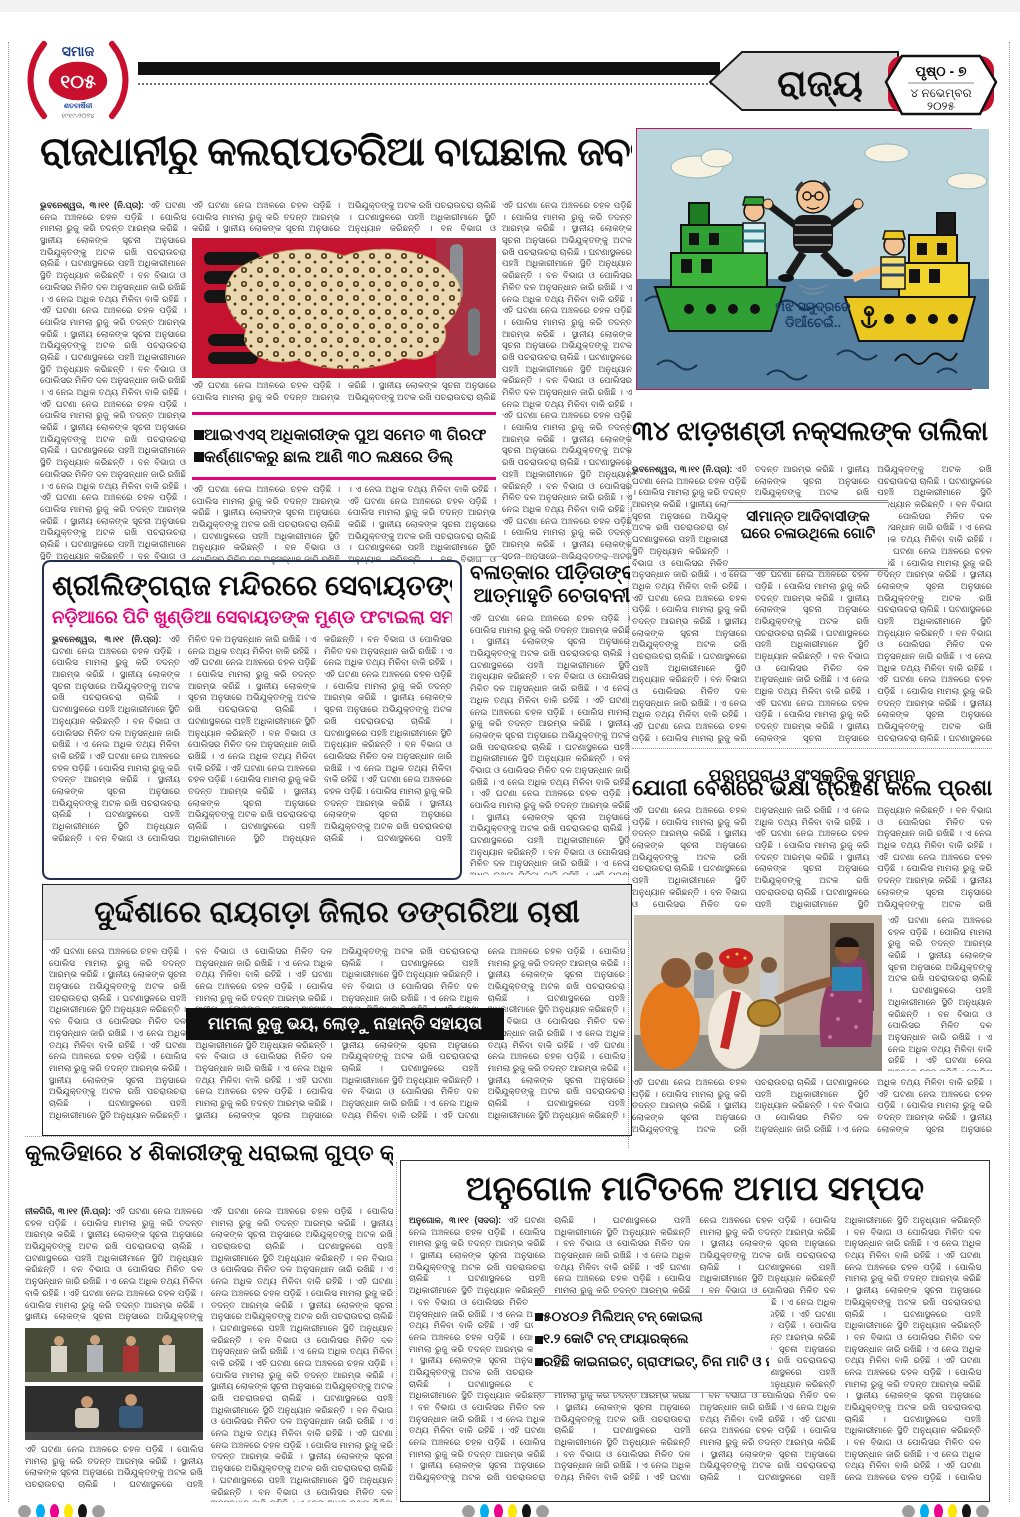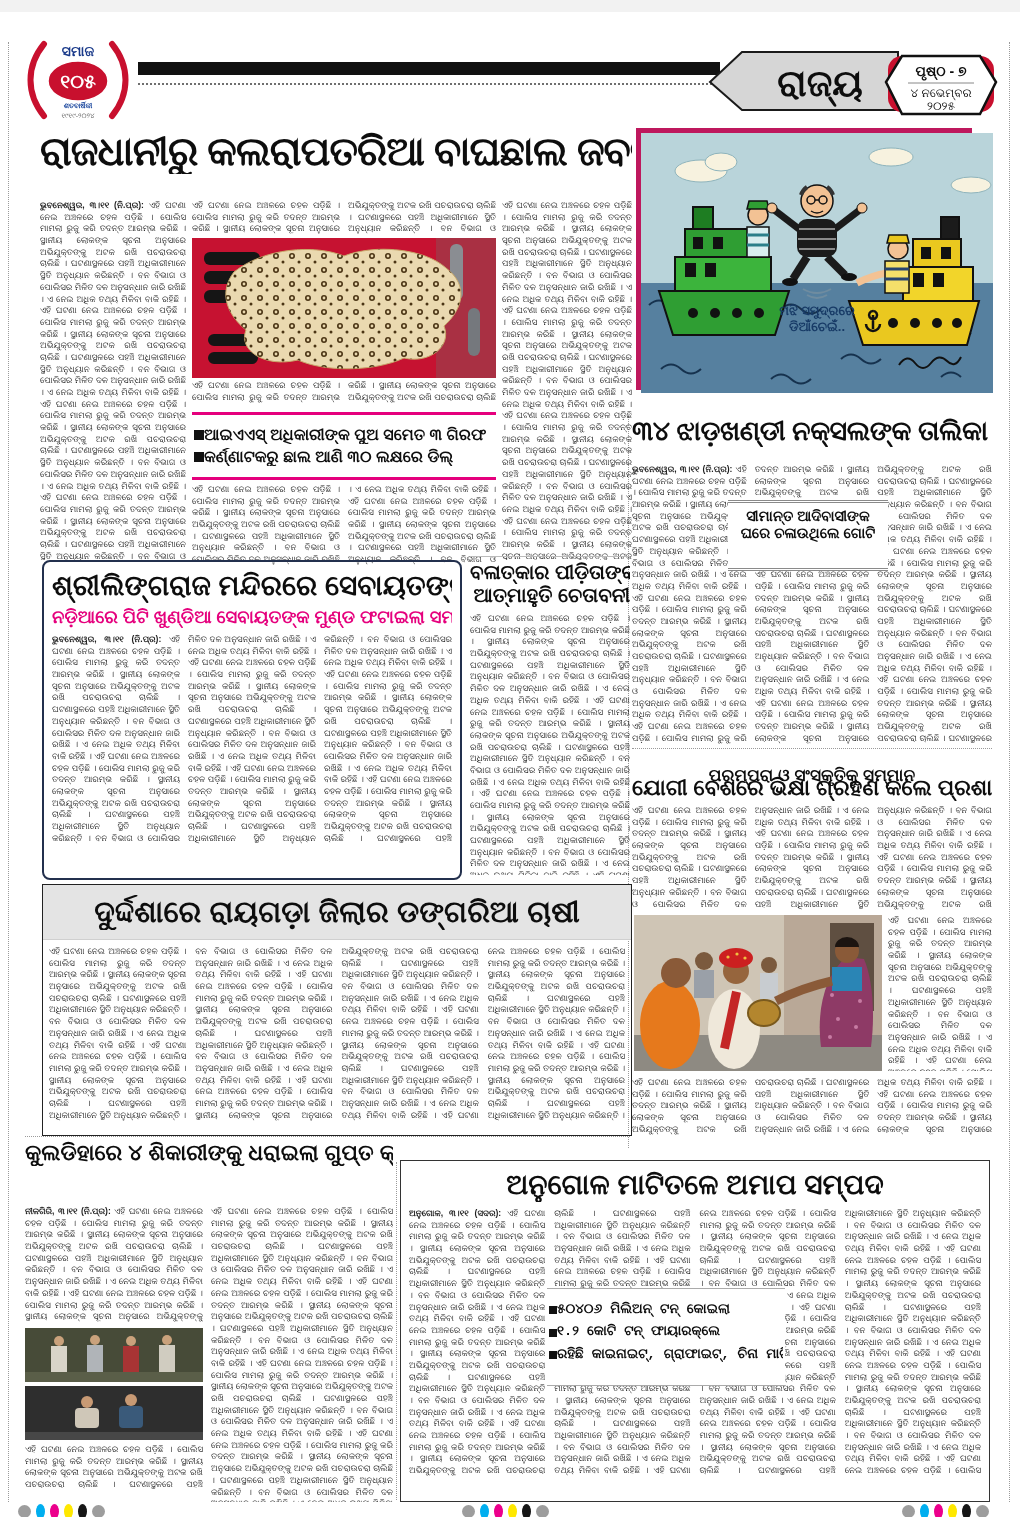--- a/index.html
+++ b/index.html
@@ -22,21 +22,21 @@
   
   #art-leopard{left:40px;top:116px;width:592px;height:434px;}
   #leopard-headline{left:0;top:0;width:592px;font-size:40px;line-height:1.15;letter-spacing:-1px;}
   .mcol{position:absolute;top:72px;height:360px;}
   
   .bullet-strip{border-top:3px solid #e5007d;border-bottom:3px solid #e5007d;padding:7px 2px;background:#fff;}
   .bullet-row{display:flex;align-items:center;margin:4px 0;}
   .sq{width:10px;height:10px;background:#111;flex:0 0 auto;}
   .bullet-row span{font-weight:bold;font-size:16px;color:#0d0d0d;white-space:nowrap;overflow:hidden;}
   
-  #cartoon-box{left:636px;top:116px;width:336px;height:262px;border:5px solid #be185d;box-sizing:border-box;background:#22c55e;}
+  #cartoon-box{left:636px;top:116px;width:336px;height:262px;border:1px solid #be185d;box-sizing:border-box;background:#22c55e;}
   #cartoon-caption{left:636px;top:382px;width:354px;font-size:16px;}
   
   #art-naxal{left:632px;top:404px;width:360px;height:332px;}
   #naxal-headline{left:0;top:0;width:360px;font-size:27px;letter-spacing:-0.5px;}
   #naxal-body{left:0;top:48px;width:360px;height:282px;position:absolute;}
   #naxal-inset{left:96px;top:84px;width:160px;height:71px;background:#fff;border-top:3px double #8a8a8a;border-bottom:3px double #8a8a8a;padding:5px 2px;box-sizing:border-box;}
   #naxal-inset div{font-weight:bold;font-size:14.5px;text-align:center;color:#0d0d0d;white-space:nowrap;overflow:hidden;}
   
   #art-lingaraj{left:42px;top:548px;width:420px;height:320px;border:2px solid #23304d;border-radius:8px;box-sizing:border-box;padding:8px;}
   #lingaraj-headline{font-size:28px;}
@@ -57,23 +57,23 @@
   #dongria-strip span{color:#fff;font-weight:bold;font-size:17px;white-space:nowrap;}
   
   #art-kuldiha{left:25px;top:1128px;width:368px;height:362px;}
   #kuldiha-headline{left:0;top:0;width:368px;font-size:22px;}
   #kuldiha-subhead{left:0;top:32px;width:368px;font-size:19px;}
   #kuldiha-c1{left:0;top:66px;width:178px;height:296px;}
   #kuldiha-c2{left:186px;top:66px;width:182px;height:296px;}
   .kphoto{margin:4px 0;display:block;}
   
   #art-anugol{left:400px;top:1148px;width:590px;height:342px;border:1px solid #333;box-sizing:border-box;padding:8px;}
-  #anugol-headline{font-size:28px;}
+  #anugol-headline{font-size:34px;}
   #anugol-body{position:relative;margin-top:6px;height:272px;}
-  #anugol-bullets{left:138px;top:80px;width:238px;height:98px;background:#fff;border-top:1px solid #aaa;border-bottom:1px solid #aaa;padding:8px 2px;box-sizing:border-box;font-family:Liberation Mono, monospace;}
+  #anugol-bullets{left:124px;top:80px;width:238px;height:98px;background:#fff;border-top:1px solid #aaa;border-bottom:1px solid #aaa;padding:8px 2px;box-sizing:border-box;}
   #anugol-bullets .bullet-row span{font-size:13.5px;}
   #anugol-bullets .sq{width:8px;height:8px;}
   
   .regmarks{position:absolute;top:1492px;display:flex;align-items:center;gap:5px;}
   .dotg{width:13px;height:13px;border-radius:50%;background:#9d9d9d;}
   .oval{width:9px;height:15px;border-radius:50%;}
   .oc{background:#00aeef}.om{background:#ec008c}.oy{background:#ffe800}.ok{background:#161616}
 </style>
 </head>
 <body>
@@ -327,20 +327,23 @@
     <div class="abs body" style="left:256px;top:166px;width:104px;height:156px"><span>ଏହି ଘଟଣା ନେଇ ଅଞ୍ଚଳରେ ଚହଳ ପଡ଼ିଛି । ପୋଲିସ ମାମଲା ରୁଜୁ କରି ତଦନ୍ତ ଆରମ୍ଭ କରିଛି । ସ୍ଥାନୀୟ ଲୋକଙ୍କ ସୂଚନା ଅନୁସାରେ ଅଭିଯୁକ୍ତଙ୍କୁ ଅଟକ ରଖି ପଚରାଉଚରା ଚାଲିଛି । ଘଟଣାସ୍ଥଳରେ ପହଞ୍ଚି ଅଧିକାରୀମାନେ ସ୍ଥିତି ଅନୁଧ୍ୟାନ କରିଛନ୍ତି । ବନ ବିଭାଗ ଓ ପୋଲିସର ମିଳିତ ଦଳ ଅନୁସନ୍ଧାନ ଜାରି ରଖିଛି । ଏ ନେଇ ଅଧିକ ତଥ୍ୟ ମିଳିବା ବାକି ରହିଛି । ଏହି ଘଟଣା ନେଇ ଅଞ୍ଚଳରେ ଚହଳ ପଡ଼ିଛି । ପୋଲିସ ମାମଲା ରୁଜୁ କରି ତଦନ୍ତ ଆରମ୍ଭ କରିଛି । ସ୍ଥାନୀୟ ଲୋକଙ୍କ ସୂଚନା ଅନୁସାରେ ଅଭିଯୁକ୍ତଙ୍କୁ ଅଟକ ରଖି ପଚରାଉଚରା ଚାଲିଛି । ଘଟଣାସ୍ଥଳରେ ପହଞ୍ଚି ଅଧିକାରୀମାନେ ସ୍ଥିତି ଅନୁଧ୍ୟାନ କରିଛନ୍ତି । ବନ ବିଭାଗ ଓ ପୋଲିସର ମିଳିତ ଦଳ ଅନୁସନ୍ଧାନ ଜାରି ରଖିଛି । ଏ ନେଇ ଅଧିକ ତଥ୍ୟ ମିଳିବା ବାକି ରହିଛି । </span></div>
     <div class="abs body cols3" style="left:0;top:328px;width:360px;height:70px"><span>ଏହି ଘଟଣା ନେଇ ଅଞ୍ଚଳରେ ଚହଳ ପଡ଼ିଛି । ପୋଲିସ ମାମଲା ରୁଜୁ କରି ତଦନ୍ତ ଆରମ୍ଭ କରିଛି । ସ୍ଥାନୀୟ ଲୋକଙ୍କ ସୂଚନା ଅନୁସାରେ ଅଭିଯୁକ୍ତଙ୍କୁ ଅଟକ ରଖି ପଚରାଉଚରା ଚାଲିଛି । ଘଟଣାସ୍ଥଳରେ ପହଞ୍ଚି ଅଧିକାରୀମାନେ ସ୍ଥିତି ଅନୁଧ୍ୟାନ କରିଛନ୍ତି । ବନ ବିଭାଗ ଓ ପୋଲିସର ମିଳିତ ଦଳ ଅନୁସନ୍ଧାନ ଜାରି ରଖିଛି । ଏ ନେଇ ଅଧିକ ତଥ୍ୟ ମିଳିବା ବାକି ରହିଛି । ଏହି ଘଟଣା ନେଇ ଅଞ୍ଚଳରେ ଚହଳ ପଡ଼ିଛି । ପୋଲିସ ମାମଲା ରୁଜୁ କରି ତଦନ୍ତ ଆରମ୍ଭ କରିଛି । ସ୍ଥାନୀୟ ଲୋକଙ୍କ ସୂଚନା ଅନୁସାରେ ଅଭିଯୁକ୍ତଙ୍କୁ ଅଟକ ରଖି ପଚରାଉଚରା ଚାଲିଛି । ଘଟଣାସ୍ଥଳରେ ପହଞ୍ଚି ଅଧିକାରୀମାନେ ସ୍ଥିତି ଅନୁଧ୍ୟାନ କରିଛନ୍ତି । ବନ ବିଭାଗ ଓ ପୋଲିସର ମିଳିତ ଦଳ ଅନୁସନ୍ଧାନ ଜାରି ରଖିଛି । ଏ ନେଇ ଅଧିକ ତଥ୍ୟ ମିଳିବା ବାକି ରହିଛି । ଏହି ଘଟଣା ନେଇ ଅଞ୍ଚଳରେ ଚହଳ ପଡ଼ିଛି । ପୋଲିସ ମାମଲା ରୁଜୁ କରି ତଦନ୍ତ ଆରମ୍ଭ କରିଛି । ସ୍ଥାନୀୟ ଲୋକଙ୍କ ସୂଚନା ଅନୁସାରେ ଅଭିଯୁକ୍ତଙ୍କୁ ଅଟକ ରଖି ପଚରାଉଚରା ଚାଲିଛି । ଘଟଣାସ୍ଥଳରେ ପହଞ୍ଚି ଅଧିକାରୀମାନେ ସ୍ଥିତି ଅନୁଧ୍ୟାନ କରିଛନ୍ତି । ବନ ବିଭାଗ ଓ ପୋଲିସର ମିଳିତ ଦଳ ଅନୁସନ୍ଧାନ ଜାରି ରଖିଛି । ଏ ନେଇ ଅଧିକ ତଥ୍ୟ ମିଳିବା ବାକି ରହିଛି । </span></div>
   </div>
 
   <div class="abs" id="art-dongria">
     <div id="dongria-headband">
       <span class="hl nowrap" id="dongria-headline">ଦୁର୍ଦ୍ଦଶାରେ ରାୟଗଡ଼ା ଜିଲାର ଡଙ୍ଗରିଆ ଚାଷୀ</span>
     </div>
     <div class="body cols4" id="dongria-body">
       <span>ଏହି ଘଟଣା ନେଇ ଅଞ୍ଚଳରେ ଚହଳ ପଡ଼ିଛି । ପୋଲିସ ମାମଲା ରୁଜୁ କରି ତଦନ୍ତ ଆରମ୍ଭ କରିଛି । ସ୍ଥାନୀୟ ଲୋକଙ୍କ ସୂଚନା ଅନୁସାରେ ଅଭିଯୁକ୍ତଙ୍କୁ ଅଟକ ରଖି ପଚରାଉଚରା ଚାଲିଛି । ଘଟଣାସ୍ଥଳରେ ପହଞ୍ଚି ଅଧିକାରୀମାନେ ସ୍ଥିତି ଅନୁଧ୍ୟାନ କରିଛନ୍ତି । ବନ ବିଭାଗ ଓ ପୋଲିସର ମିଳିତ ଦଳ ଅନୁସନ୍ଧାନ ଜାରି ରଖିଛି । ଏ ନେଇ ଅଧିକ ତଥ୍ୟ ମିଳିବା ବାକି ରହିଛି । ଏହି ଘଟଣା ନେଇ ଅଞ୍ଚଳରେ ଚହଳ ପଡ଼ିଛି । ପୋଲିସ ମାମଲା ରୁଜୁ କରି ତଦନ୍ତ ଆରମ୍ଭ କରିଛି । ସ୍ଥାନୀୟ ଲୋକଙ୍କ ସୂଚନା ଅନୁସାରେ ଅଭିଯୁକ୍ତଙ୍କୁ ଅଟକ ରଖି ପଚରାଉଚରା ଚାଲିଛି । ଘଟଣାସ୍ଥଳରେ ପହଞ୍ଚି ଅଧିକାରୀମାନେ ସ୍ଥିତି ଅନୁଧ୍ୟାନ କରିଛନ୍ତି । ବନ ବିଭାଗ ଓ ପୋଲିସର ମିଳିତ ଦଳ ଅନୁସନ୍ଧାନ ଜାରି ରଖିଛି । ଏ ନେଇ ଅଧିକ ତଥ୍ୟ ମିଳିବା ବାକି ରହିଛି । ଏହି ଘଟଣା ନେଇ ଅଞ୍ଚଳରେ ଚହଳ ପଡ଼ିଛି । ପୋଲିସ ମାମଲା ରୁଜୁ କରି ତଦନ୍ତ ଆରମ୍ଭ କରିଛି । ସ୍ଥାନୀୟ ଲୋକଙ୍କ ସୂଚନା ଅନୁସାରେ ଅଭିଯୁକ୍ତଙ୍କୁ ଅଟକ ରଖି ପଚରାଉଚରା ଚାଲିଛି । ଘଟଣାସ୍ଥଳରେ ପହଞ୍ଚି ଅଧିକାରୀମାନେ ସ୍ଥିତି ଅନୁଧ୍ୟାନ କରିଛନ୍ତି । ବନ ବିଭାଗ ଓ ପୋଲିସର ମିଳିତ ଦଳ ଅନୁସନ୍ଧାନ ଜାରି ରଖିଛି । ଏ ନେଇ ଅଧିକ ତଥ୍ୟ ମିଳିବା ବାକି ରହିଛି । ଏହି ଘଟଣା ନେଇ ଅଞ୍ଚଳରେ ଚହଳ ପଡ଼ିଛି । ପୋଲିସ ମାମଲା ରୁଜୁ କରି ତଦନ୍ତ ଆରମ୍ଭ କରିଛି । ସ୍ଥାନୀୟ ଲୋକଙ୍କ ସୂଚନା ଅନୁସାରେ ଅଭିଯୁକ୍ତଙ୍କୁ ଅଟକ ରଖି ପଚରାଉଚରା ଚାଲିଛି । ଘଟଣାସ୍ଥଳରେ ପହଞ୍ଚି ଅଧିକାରୀମାନେ ସ୍ଥିତି ଅନୁଧ୍ୟାନ କରିଛନ୍ତି । ବନ ବିଭାଗ ଓ ପୋଲିସର ମିଳିତ ଦଳ ଅନୁସନ୍ଧାନ ଜାରି ରଖିଛି । ଏ ନେଇ ଅଧିକ ତଥ୍ୟ ମିଳିବା ବାକି ରହିଛି । ଏହି ଘଟଣା ନେଇ ଅଞ୍ଚଳରେ ଚହଳ ପଡ଼ିଛି । ପୋଲିସ ମାମଲା ରୁଜୁ କରି ତଦନ୍ତ ଆରମ୍ଭ କରିଛି । ସ୍ଥାନୀୟ ଲୋକଙ୍କ ସୂଚନା ଅନୁସାରେ ଅଭିଯୁକ୍ତଙ୍କୁ ଅଟକ ରଖି ପଚରାଉଚରା ଚାଲିଛି । ଘଟଣାସ୍ଥଳରେ ପହଞ୍ଚି ଅଧିକାରୀମାନେ ସ୍ଥିତି ଅନୁଧ୍ୟାନ କରିଛନ୍ତି । ବନ ବିଭାଗ ଓ ପୋଲିସର ମିଳିତ ଦଳ ଅନୁସନ୍ଧାନ ଜାରି ରଖିଛି । ଏ ନେଇ ଅଧିକ ତଥ୍ୟ ମିଳିବା ବାକି ରହିଛି । ଏହି ଘଟଣା ନେଇ ଅଞ୍ଚଳରେ ଚହଳ ପଡ଼ିଛି । ପୋଲିସ ମାମଲା ରୁଜୁ କରି ତଦନ୍ତ ଆରମ୍ଭ କରିଛି । ସ୍ଥାନୀୟ ଲୋକଙ୍କ ସୂଚନା ଅନୁସାରେ ଅଭିଯୁକ୍ତଙ୍କୁ ଅଟକ ରଖି ପଚରାଉଚରା ଚାଲିଛି । ଘଟଣାସ୍ଥଳରେ ପହଞ୍ଚି ଅଧିକାରୀମାନେ ସ୍ଥିତି ଅନୁଧ୍ୟାନ କରିଛନ୍ତି । ବନ ବିଭାଗ ଓ ପୋଲିସର ମିଳିତ ଦଳ ଅନୁସନ୍ଧାନ ଜାରି ରଖିଛି । ଏ ନେଇ ଅଧିକ ତଥ୍ୟ ମିଳିବା ବାକି ରହିଛି । ଏହି ଘଟଣା ନେଇ ଅଞ୍ଚଳରେ ଚହଳ ପଡ଼ିଛି । ପୋଲିସ ମାମଲା ରୁଜୁ କରି ତଦନ୍ତ ଆରମ୍ଭ କରିଛି । ସ୍ଥାନୀୟ ଲୋକଙ୍କ ସୂଚନା ଅନୁସାରେ ଅଭିଯୁକ୍ତଙ୍କୁ ଅଟକ ରଖି ପଚରାଉଚରା ଚାଲିଛି । ଘଟଣାସ୍ଥଳରେ ପହଞ୍ଚି ଅଧିକାରୀମାନେ ସ୍ଥିତି ଅନୁଧ୍ୟାନ କରିଛନ୍ତି । ବନ ବିଭାଗ ଓ ପୋଲିସର ମିଳିତ ଦଳ ଅନୁସନ୍ଧାନ ଜାରି ରଖିଛି । ଏ ନେଇ ଅଧିକ ତଥ୍ୟ ମିଳିବା ବାକି ରହିଛି । ଏହି ଘଟଣା ନେଇ ଅଞ୍ଚଳରେ ଚହଳ ପଡ଼ିଛି । ପୋଲିସ ମାମଲା ରୁଜୁ କରି ତଦନ୍ତ ଆରମ୍ଭ କରିଛି । ସ୍ଥାନୀୟ ଲୋକଙ୍କ ସୂଚନା ଅନୁସାରେ ଅଭିଯୁକ୍ତଙ୍କୁ ଅଟକ ରଖି ପଚରାଉଚରା ଚାଲିଛି । ଘଟଣାସ୍ଥଳରେ ପହଞ୍ଚି ଅଧିକାରୀମାନେ ସ୍ଥିତି ଅନୁଧ୍ୟାନ କରିଛନ୍ତି । ବନ ବିଭାଗ ଓ ପୋଲିସର ମିଳିତ ଦଳ ଅନୁସନ୍ଧାନ ଜାରି ରଖିଛି । ଏ ନେଇ ଅଧିକ ତଥ୍ୟ ମିଳିବା ବାକି ରହିଛି । ଏହି ଘଟଣା ନେଇ ଅଞ୍ଚଳରେ ଚହଳ ପଡ଼ିଛି । ପୋଲିସ ମାମଲା ରୁଜୁ କରି ତଦନ୍ତ ଆରମ୍ଭ କରିଛି । ସ୍ଥାନୀୟ ଲୋକଙ୍କ ସୂଚନା ଅନୁସାରେ ଅଭିଯୁକ୍ତଙ୍କୁ ଅଟକ ରଖି ପଚରାଉଚରା ଚାଲିଛି । ଘଟଣାସ୍ଥଳରେ ପହଞ୍ଚି ଅଧିକାରୀମାନେ ସ୍ଥିତି ଅନୁଧ୍ୟାନ କରିଛନ୍ତି । ବନ ବିଭାଗ ଓ ପୋଲିସର ମିଳିତ ଦଳ ଅନୁସନ୍ଧାନ ଜାରି ରଖିଛି । ଏ ନେଇ ଅଧିକ ତଥ୍ୟ ମିଳିବା ବାକି ରହିଛି । </span>
+      <div class="abs" id="dongria-strip">
+        <span>ମାମଲା ରୁଜୁ ଭୟ, ଲୋଡ଼ୁ ନାହାନ୍ତି ସହାୟତା</span>
+      </div>
     </div>
   </div>
 
   <div class="abs" id="art-kuldiha">
     <div class="abs hl nowrap center" id="kuldiha-headline">କୁଲଡିହାରେ ୪ ଶିକାରୀଙ୍କୁ ଧରାଇଲା ଗୁପ୍ତ କ୍ୟାମେରା</div>
     <div class="abs" id="kuldiha-c1">
       <div class="body" style="height:118px">
         <b>ନୀଳଗିରି, ୩।୧୧ (ନି.ପ୍ର):</b>
         <span>ଏହି ଘଟଣା ନେଇ ଅଞ୍ଚଳରେ ଚହଳ ପଡ଼ିଛି । ପୋଲିସ ମାମଲା ରୁଜୁ କରି ତଦନ୍ତ ଆରମ୍ଭ କରିଛି । ସ୍ଥାନୀୟ ଲୋକଙ୍କ ସୂଚନା ଅନୁସାରେ ଅଭିଯୁକ୍ତଙ୍କୁ ଅଟକ ରଖି ପଚରାଉଚରା ଚାଲିଛି । ଘଟଣାସ୍ଥଳରେ ପହଞ୍ଚି ଅଧିକାରୀମାନେ ସ୍ଥିତି ଅନୁଧ୍ୟାନ କରିଛନ୍ତି । ବନ ବିଭାଗ ଓ ପୋଲିସର ମିଳିତ ଦଳ ଅନୁସନ୍ଧାନ ଜାରି ରଖିଛି । ଏ ନେଇ ଅଧିକ ତଥ୍ୟ ମିଳିବା ବାକି ରହିଛି । ଏହି ଘଟଣା ନେଇ ଅଞ୍ଚଳରେ ଚହଳ ପଡ଼ିଛି । ପୋଲିସ ମାମଲା ରୁଜୁ କରି ତଦନ୍ତ ଆରମ୍ଭ କରିଛି । ସ୍ଥାନୀୟ ଲୋକଙ୍କ ସୂଚନା ଅନୁସାରେ ଅଭିଯୁକ୍ତଙ୍କୁ ଅଟକ ରଖି ପଚରାଉଚରା ଚାଲିଛି । ଘଟଣାସ୍ଥଳରେ ପହଞ୍ଚି ଅଧିକାରୀମାନେ ସ୍ଥିତି ଅନୁଧ୍ୟାନ କରିଛନ୍ତି । ବନ ବିଭାଗ ଓ ପୋଲିସର ମିଳିତ ଦଳ ଅନୁସନ୍ଧାନ ଜାରି ରଖିଛି । ଏ ନେଇ ଅଧିକ ତଥ୍ୟ ମିଳିବା ବାକି ରହିଛି । </span>
       </div>

